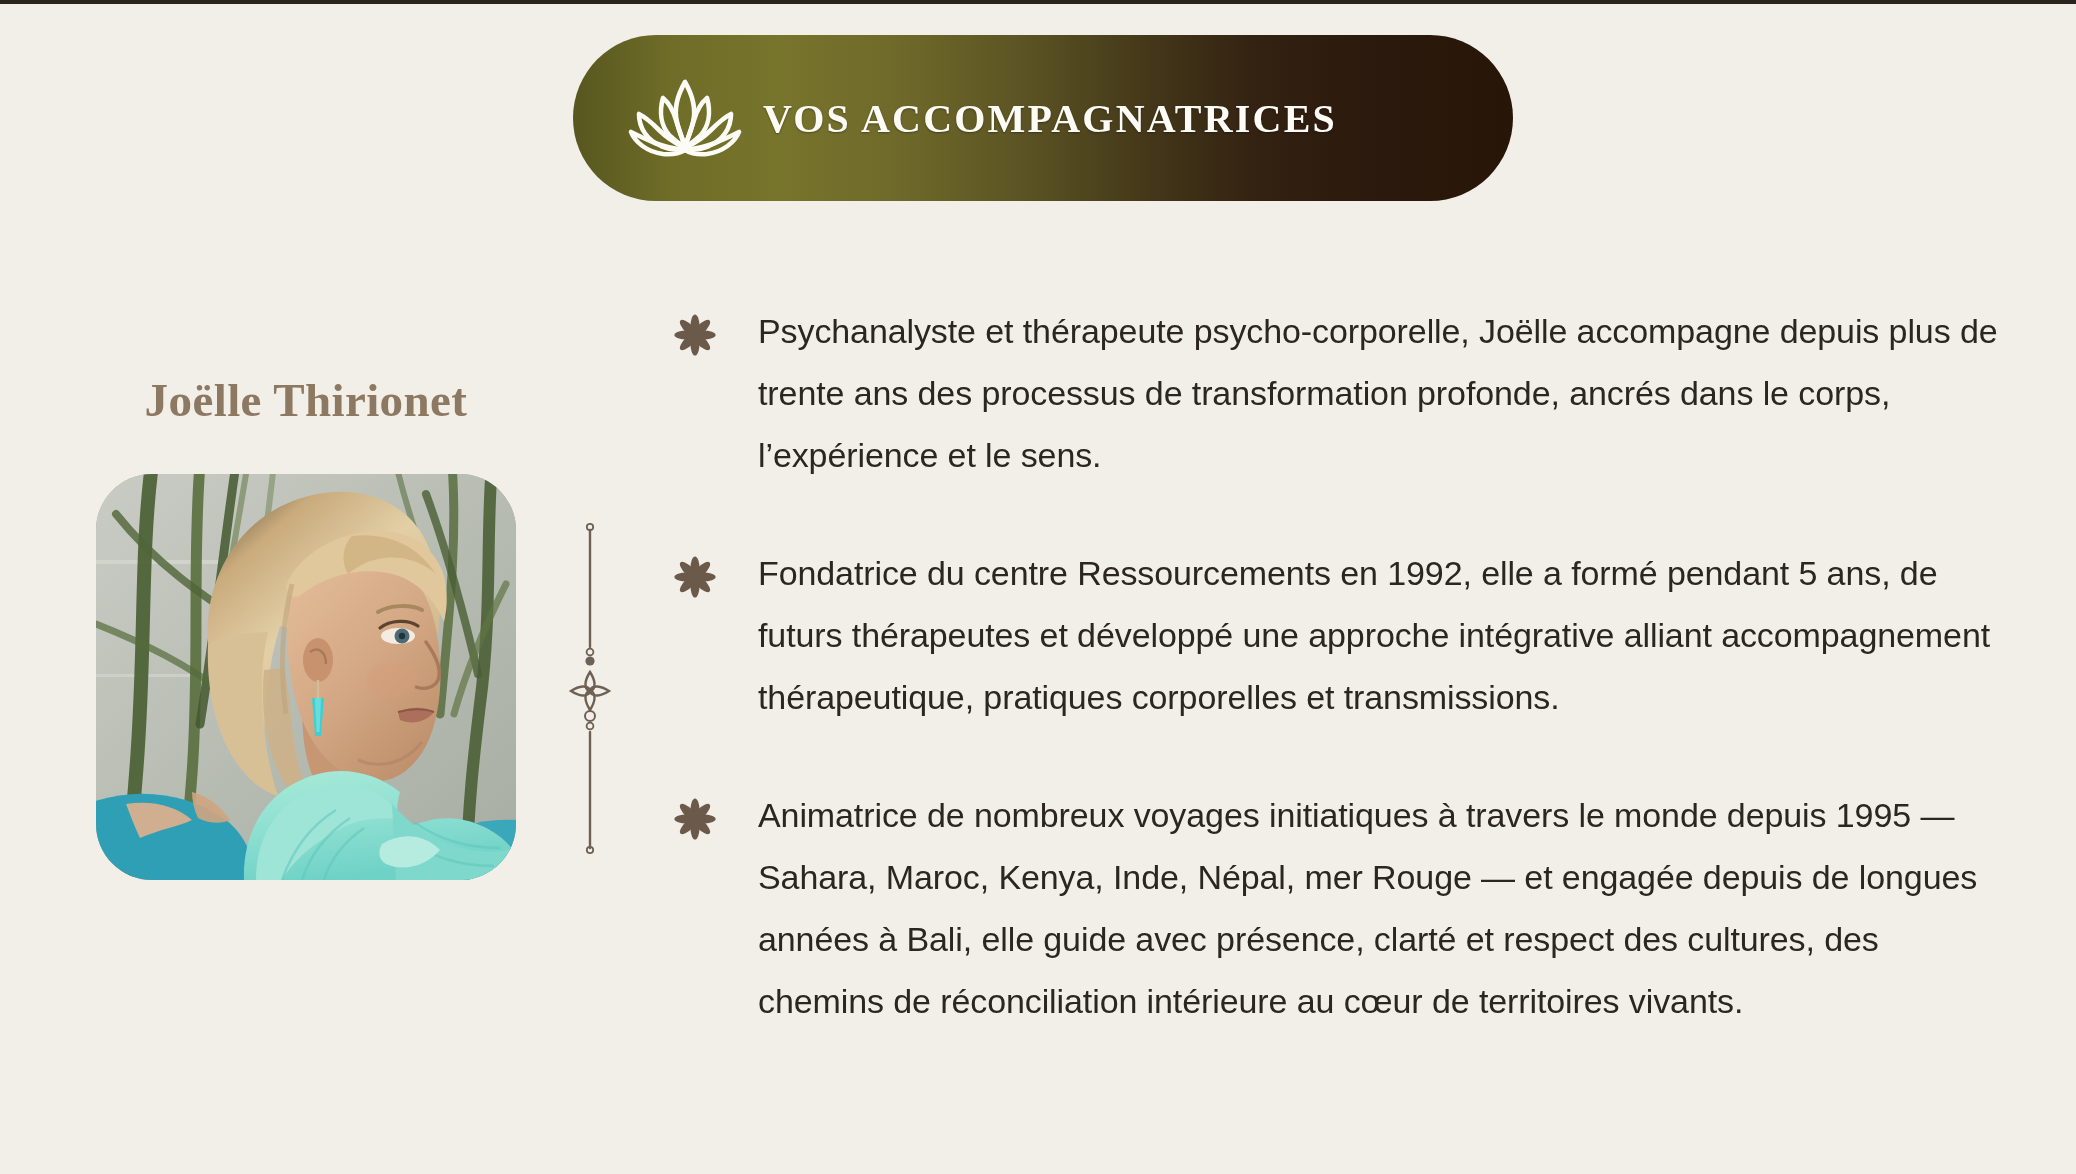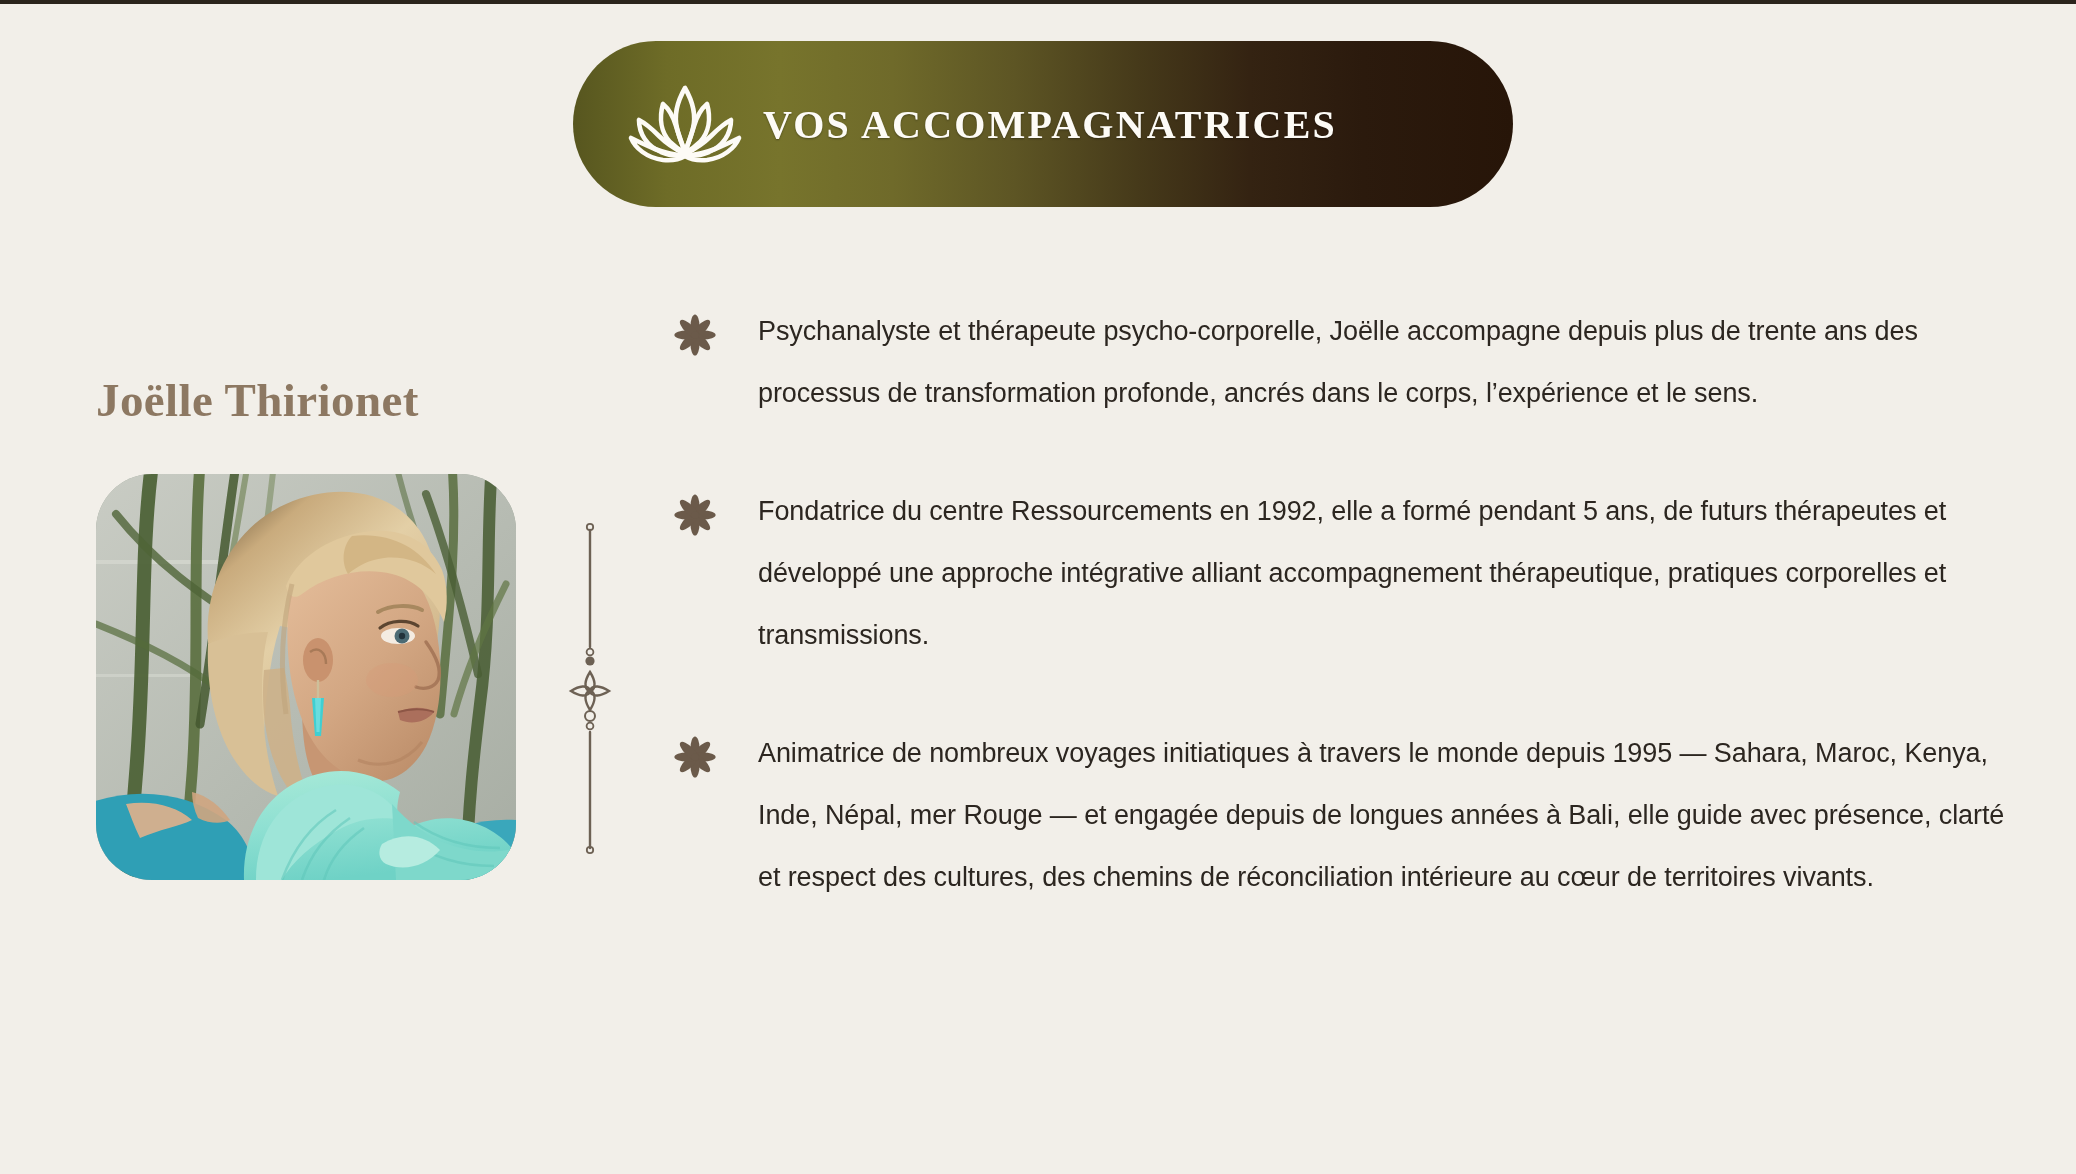--- a/index.html
+++ b/index.html
@@ -26,21 +26,21 @@
     left: 0; top: 0;
     width: 2076px;
     height: 4px;
     background: #2b241c;
   }
 
   
   .header-pill {
     position: absolute;
     left: 573px;
-    top: 41px;
+    top: 35px;
     width: 940px;
     height: 166px;
     border-radius: 83px;
     background: linear-gradient(90deg,
         #57561f 0%,
         #6e6c27 10%,
         #77742c 22%,
         #6f6a2a 34%,
         #5d5524 47%,
         #463a1a 60%,
@@ -73,20 +73,21 @@
     white-space: nowrap;
     text-shadow: 0 1px 2px rgba(0,0,0,0.35);
   }
 
   
   .person-name {
     position: absolute;
     left: 96px;
     top: 375px;
     width: 420px;
+    text-align: center;
     color: #8d7862;
     font-family: "Liberation Serif", serif;
     font-weight: bold;
     font-size: 47px;
     letter-spacing: 0.4px;
     line-height: 1.1;
   }
 
   .portrait {
     position: absolute;
@@ -132,21 +133,21 @@
     padding-top: 12px;
     display: flex;
     justify-content: flex-start;
   }
   .bullet-marker svg { display: block; }
 
   .bullet-text {
     flex: 1;
     color: #2c2620;
     font-family: "Liberation Sans", sans-serif;
-    font-size: 27px;
+    font-size: 34px;
     line-height: 62px;
     letter-spacing: -0.1px;
     font-weight: 400;
   }
 </style>
 </head>
 <body>
 
 <div id="page">
 

